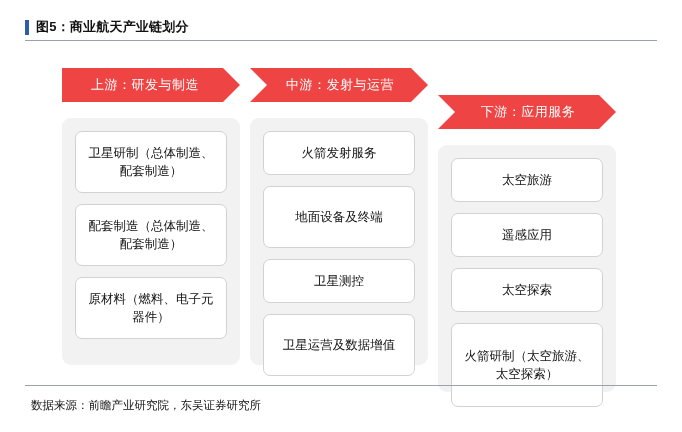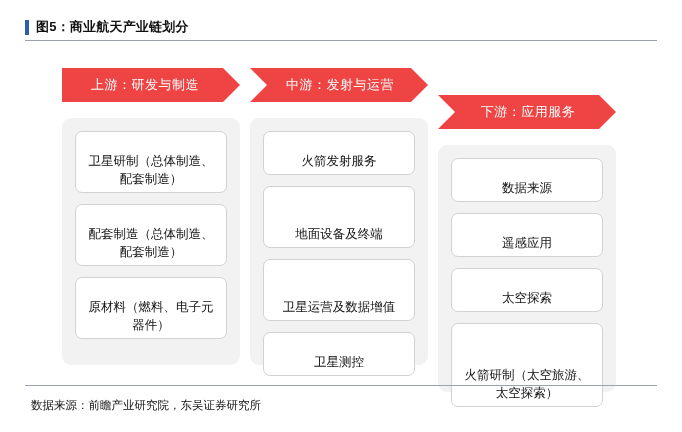--- a/index.html
+++ b/index.html
@@ -123,21 +123,21 @@
   }
   .panel-0 { height: 247px; }
   .panel-1 { height: 247px; }
   .panel-2 { height: 247px; }
 
   .item {
     background: #ffffff;
     border: 1px solid #d2d2d2;
     border-radius: 7px;
     display: flex;
-    align-items: flex-end;
+    align-items: center;
     justify-content: center;
     text-align: center;
     font-size: 12.5px;
     line-height: 1.45;
     color: #111111;
     padding: 4px 8px;
     box-sizing: border-box;
   }
   .item.h2 { flex: 0 0 62px; }
   .item.h1 { flex: 0 0 44px; }
@@ -178,36 +178,36 @@
       <div class="chevron notch">
         <span>中游：发射与运营</span>
       </div>
       <div class="panel panel-1">
         <div class="item h1">
           <span class="txt">火箭发射服务</span>
         </div>
         <div class="item h2">
           <span class="txt">地面设备及终端</span>
         </div>
+        <div class="item h1">
+          <span class="txt">卫星测控</span>
+        </div>
         <div class="item h2">
           <span class="txt">卫星运营及数据增值</span>
-        </div>
-        <div class="item h1">
-          <span class="txt">卫星测控</span>
         </div>
       </div>
     </div>
 
     <div class="col col-2">
       <div class="chevron notch">
         <span>下游：应用服务</span>
       </div>
       <div class="panel panel-2">
         <div class="item h1">
-          <span class="txt">数据来源</span>
+          <span class="txt">太空旅游</span>
         </div>
         <div class="item h1">
           <span class="txt">遥感应用</span>
         </div>
         <div class="item h1">
           <span class="txt">太空探索</span>
         </div>
         <div class="item h3">
           <span class="txt">火箭研制（太空旅游、太空探索）</span>
         </div>

